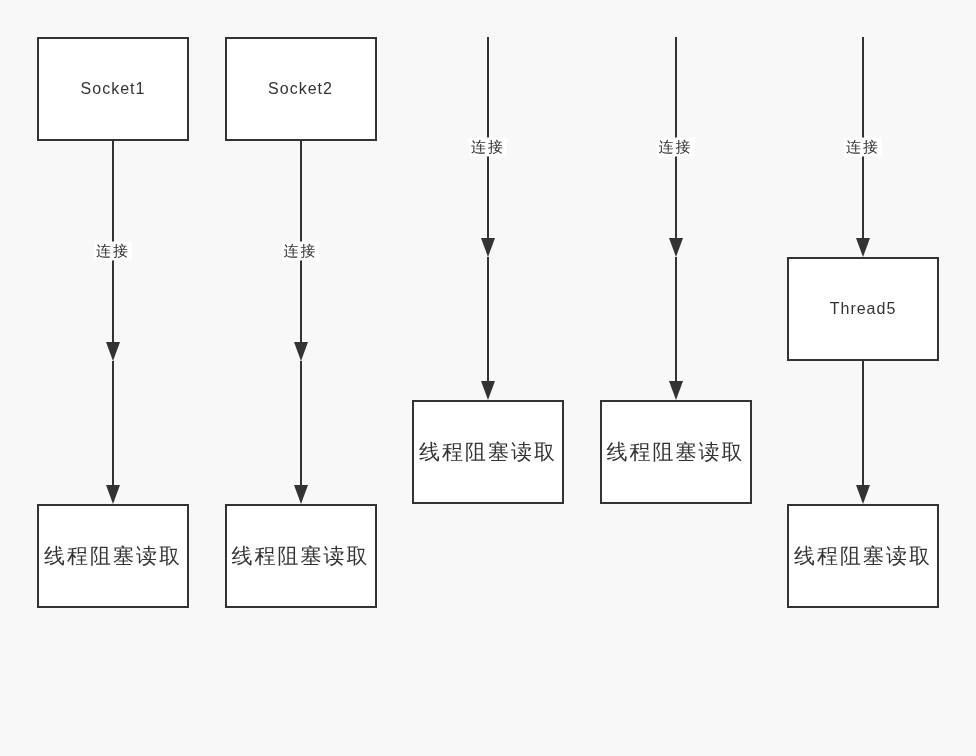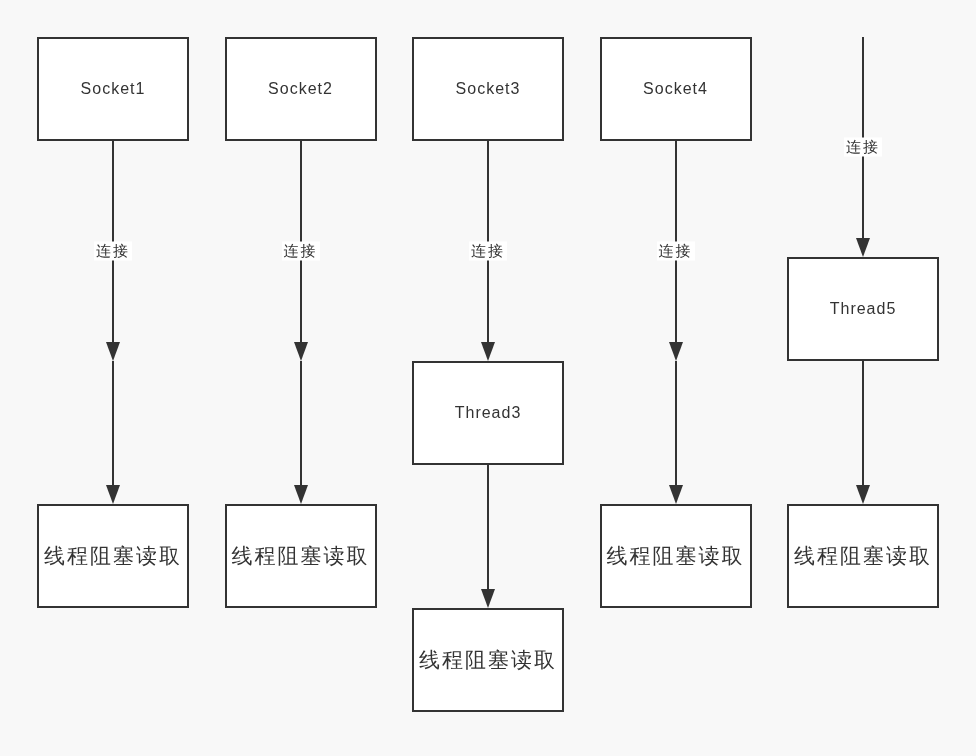--- a/index.html
+++ b/index.html
@@ -111,36 +111,33 @@
         <div class="label">连接</div>
       </div>
       <div class="arrow arrow-short">
         <div class="line"></div>
         <div class="head"></div>
       </div>
       <div class="node cn">线程阻塞读取</div>
     </div>
 
     <div class="column">
-      <div class="node">Socket3</div>
       <div class="arrow arrow-long">
         <div class="line"></div>
         <div class="head"></div>
         <div class="label">连接</div>
       </div>
-      <div class="node">Thread3</div>
       <div class="arrow arrow-short">
         <div class="line"></div>
         <div class="head"></div>
       </div>
       <div class="node cn">线程阻塞读取</div>
     </div>
 
     <div class="column">
-      <div class="node">Socket4</div>
       <div class="arrow arrow-long">
         <div class="line"></div>
         <div class="head"></div>
         <div class="label">连接</div>
       </div>
       <div class="arrow arrow-short">
         <div class="line"></div>
         <div class="head"></div>
       </div>
       <div class="node cn">线程阻塞读取</div>

